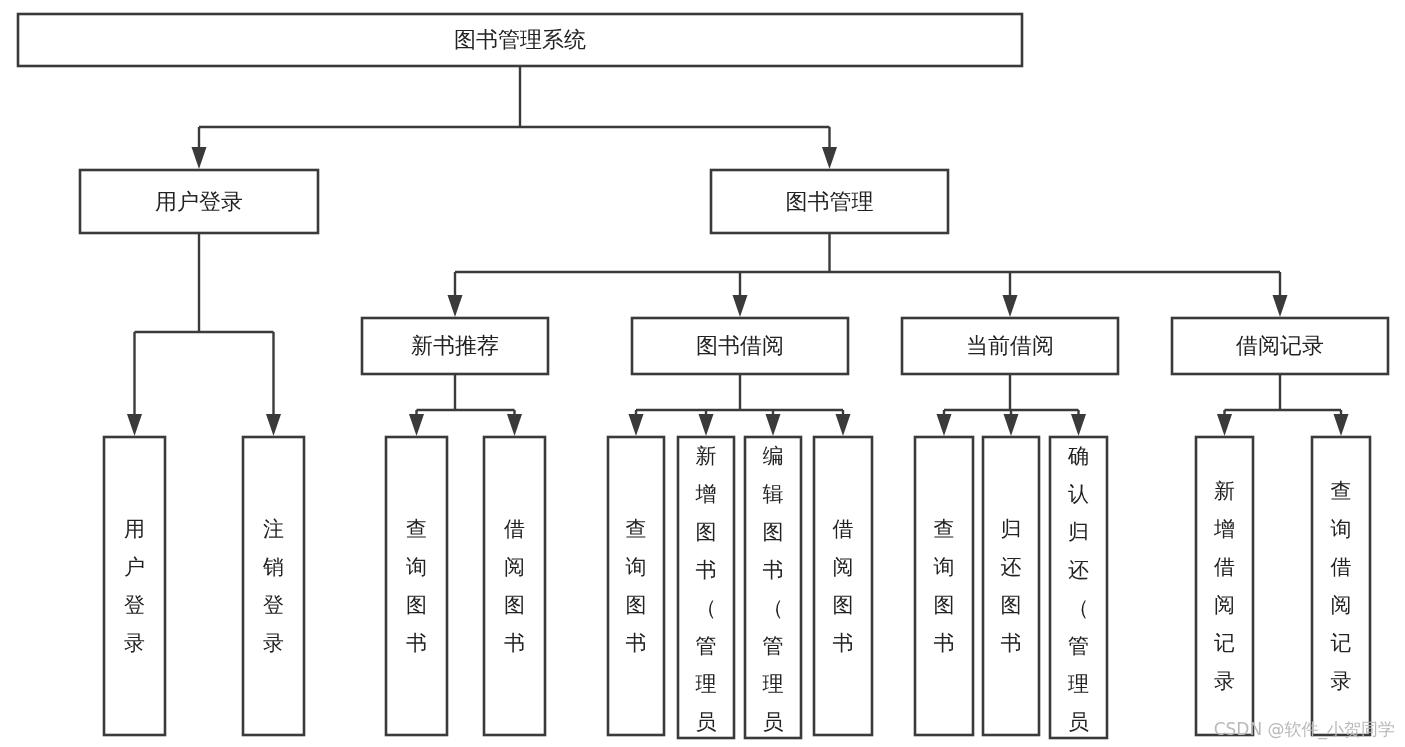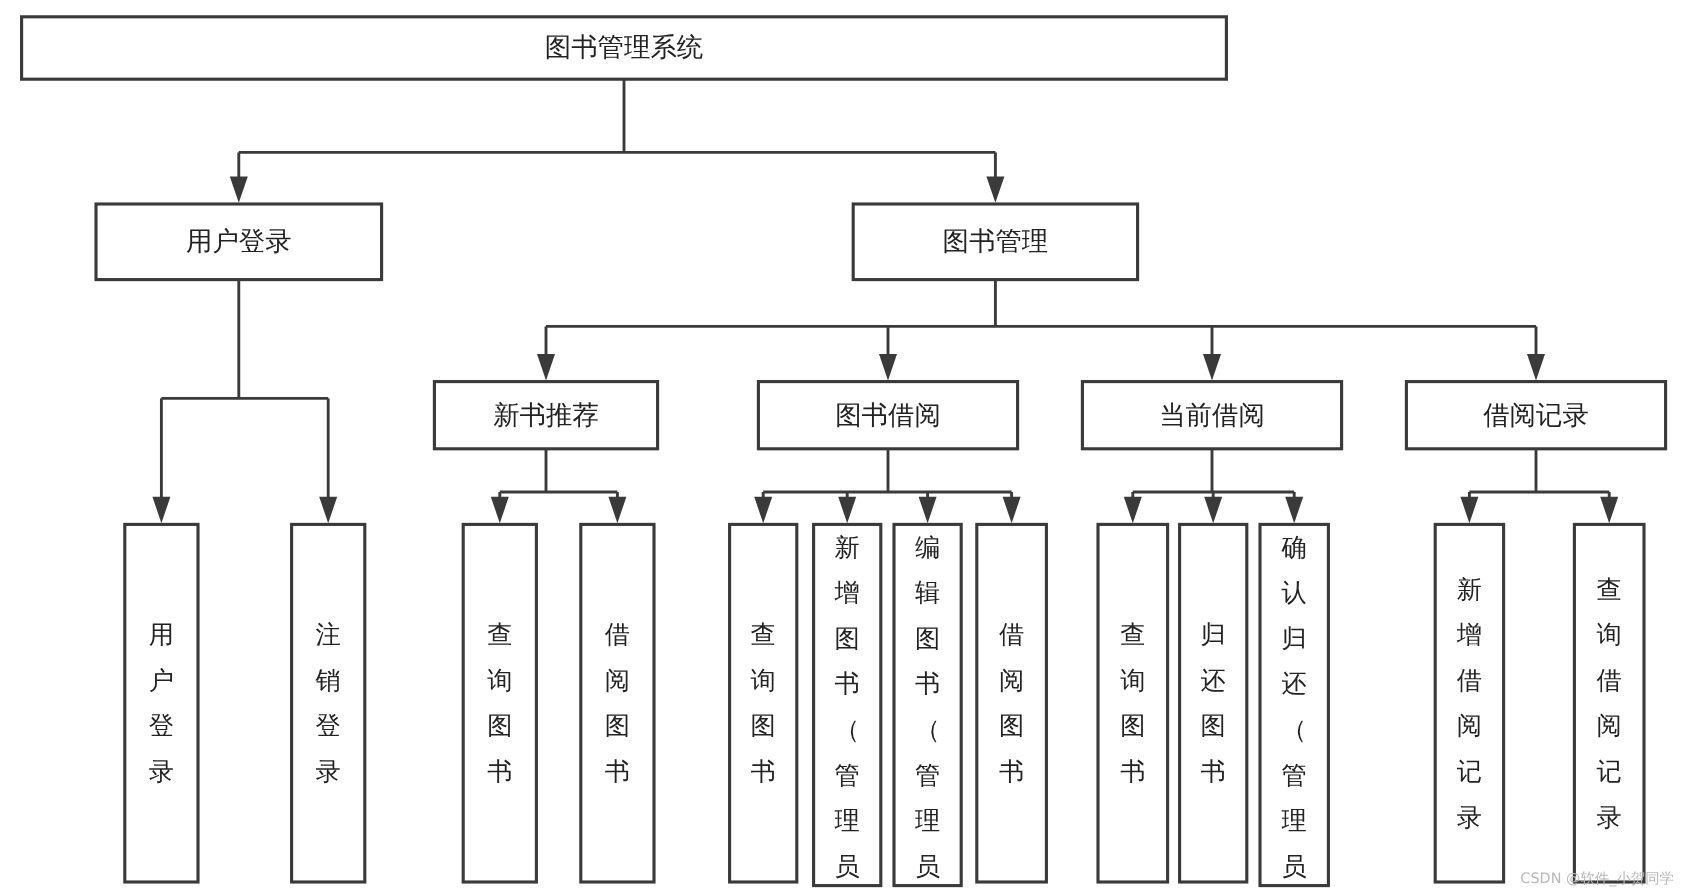--- a/index.html
+++ b/index.html
@@ -46,21 +46,21 @@
   }
   .arrow-head {
     fill: #3a3a3a;
     stroke: none;
   }
   .watermark {
     position: absolute;
     right: 10px;
     bottom: 6px;
     font-family: "DejaVu Sans", "Liberation Sans", sans-serif;
-    font-size: 12px;
+    font-size: 17px;
     color: #b9b9b9;
     white-space: nowrap;
     user-select: none;
   }
 </style>
 </head>
 <body>
 
 <svg id="diagram" viewBox="0 0 1405 747">
   <g id="edge-layer">

